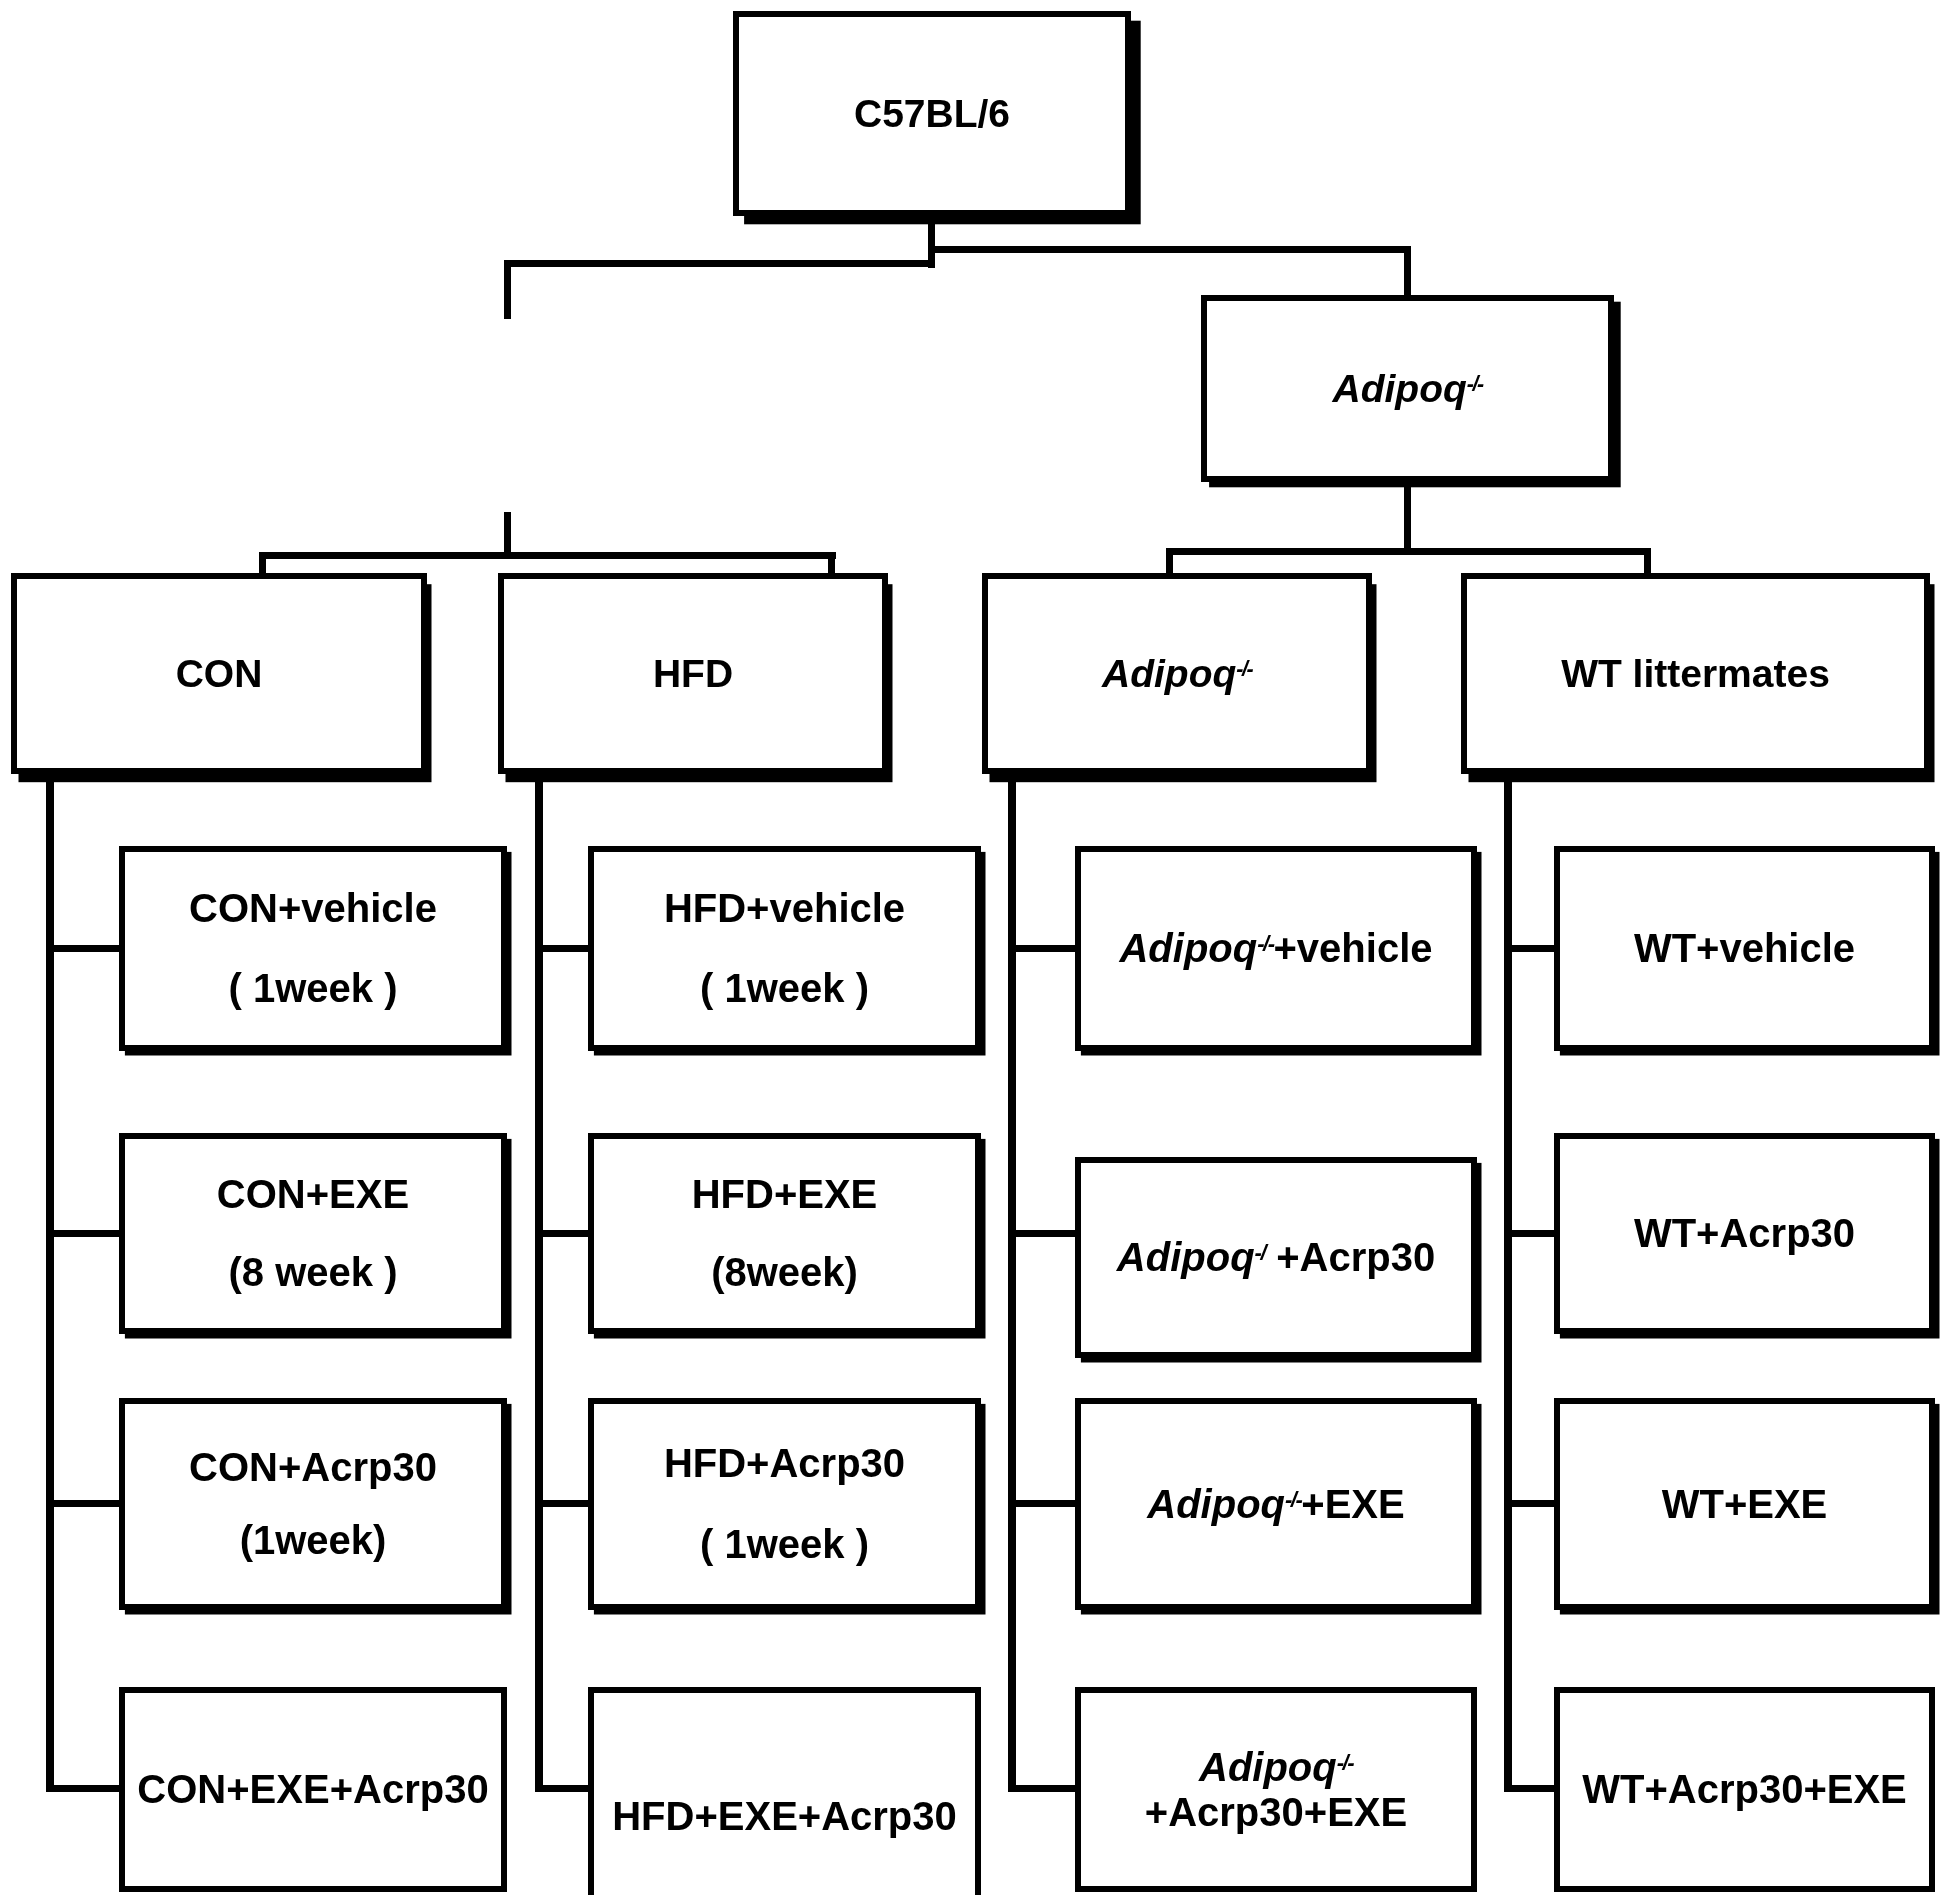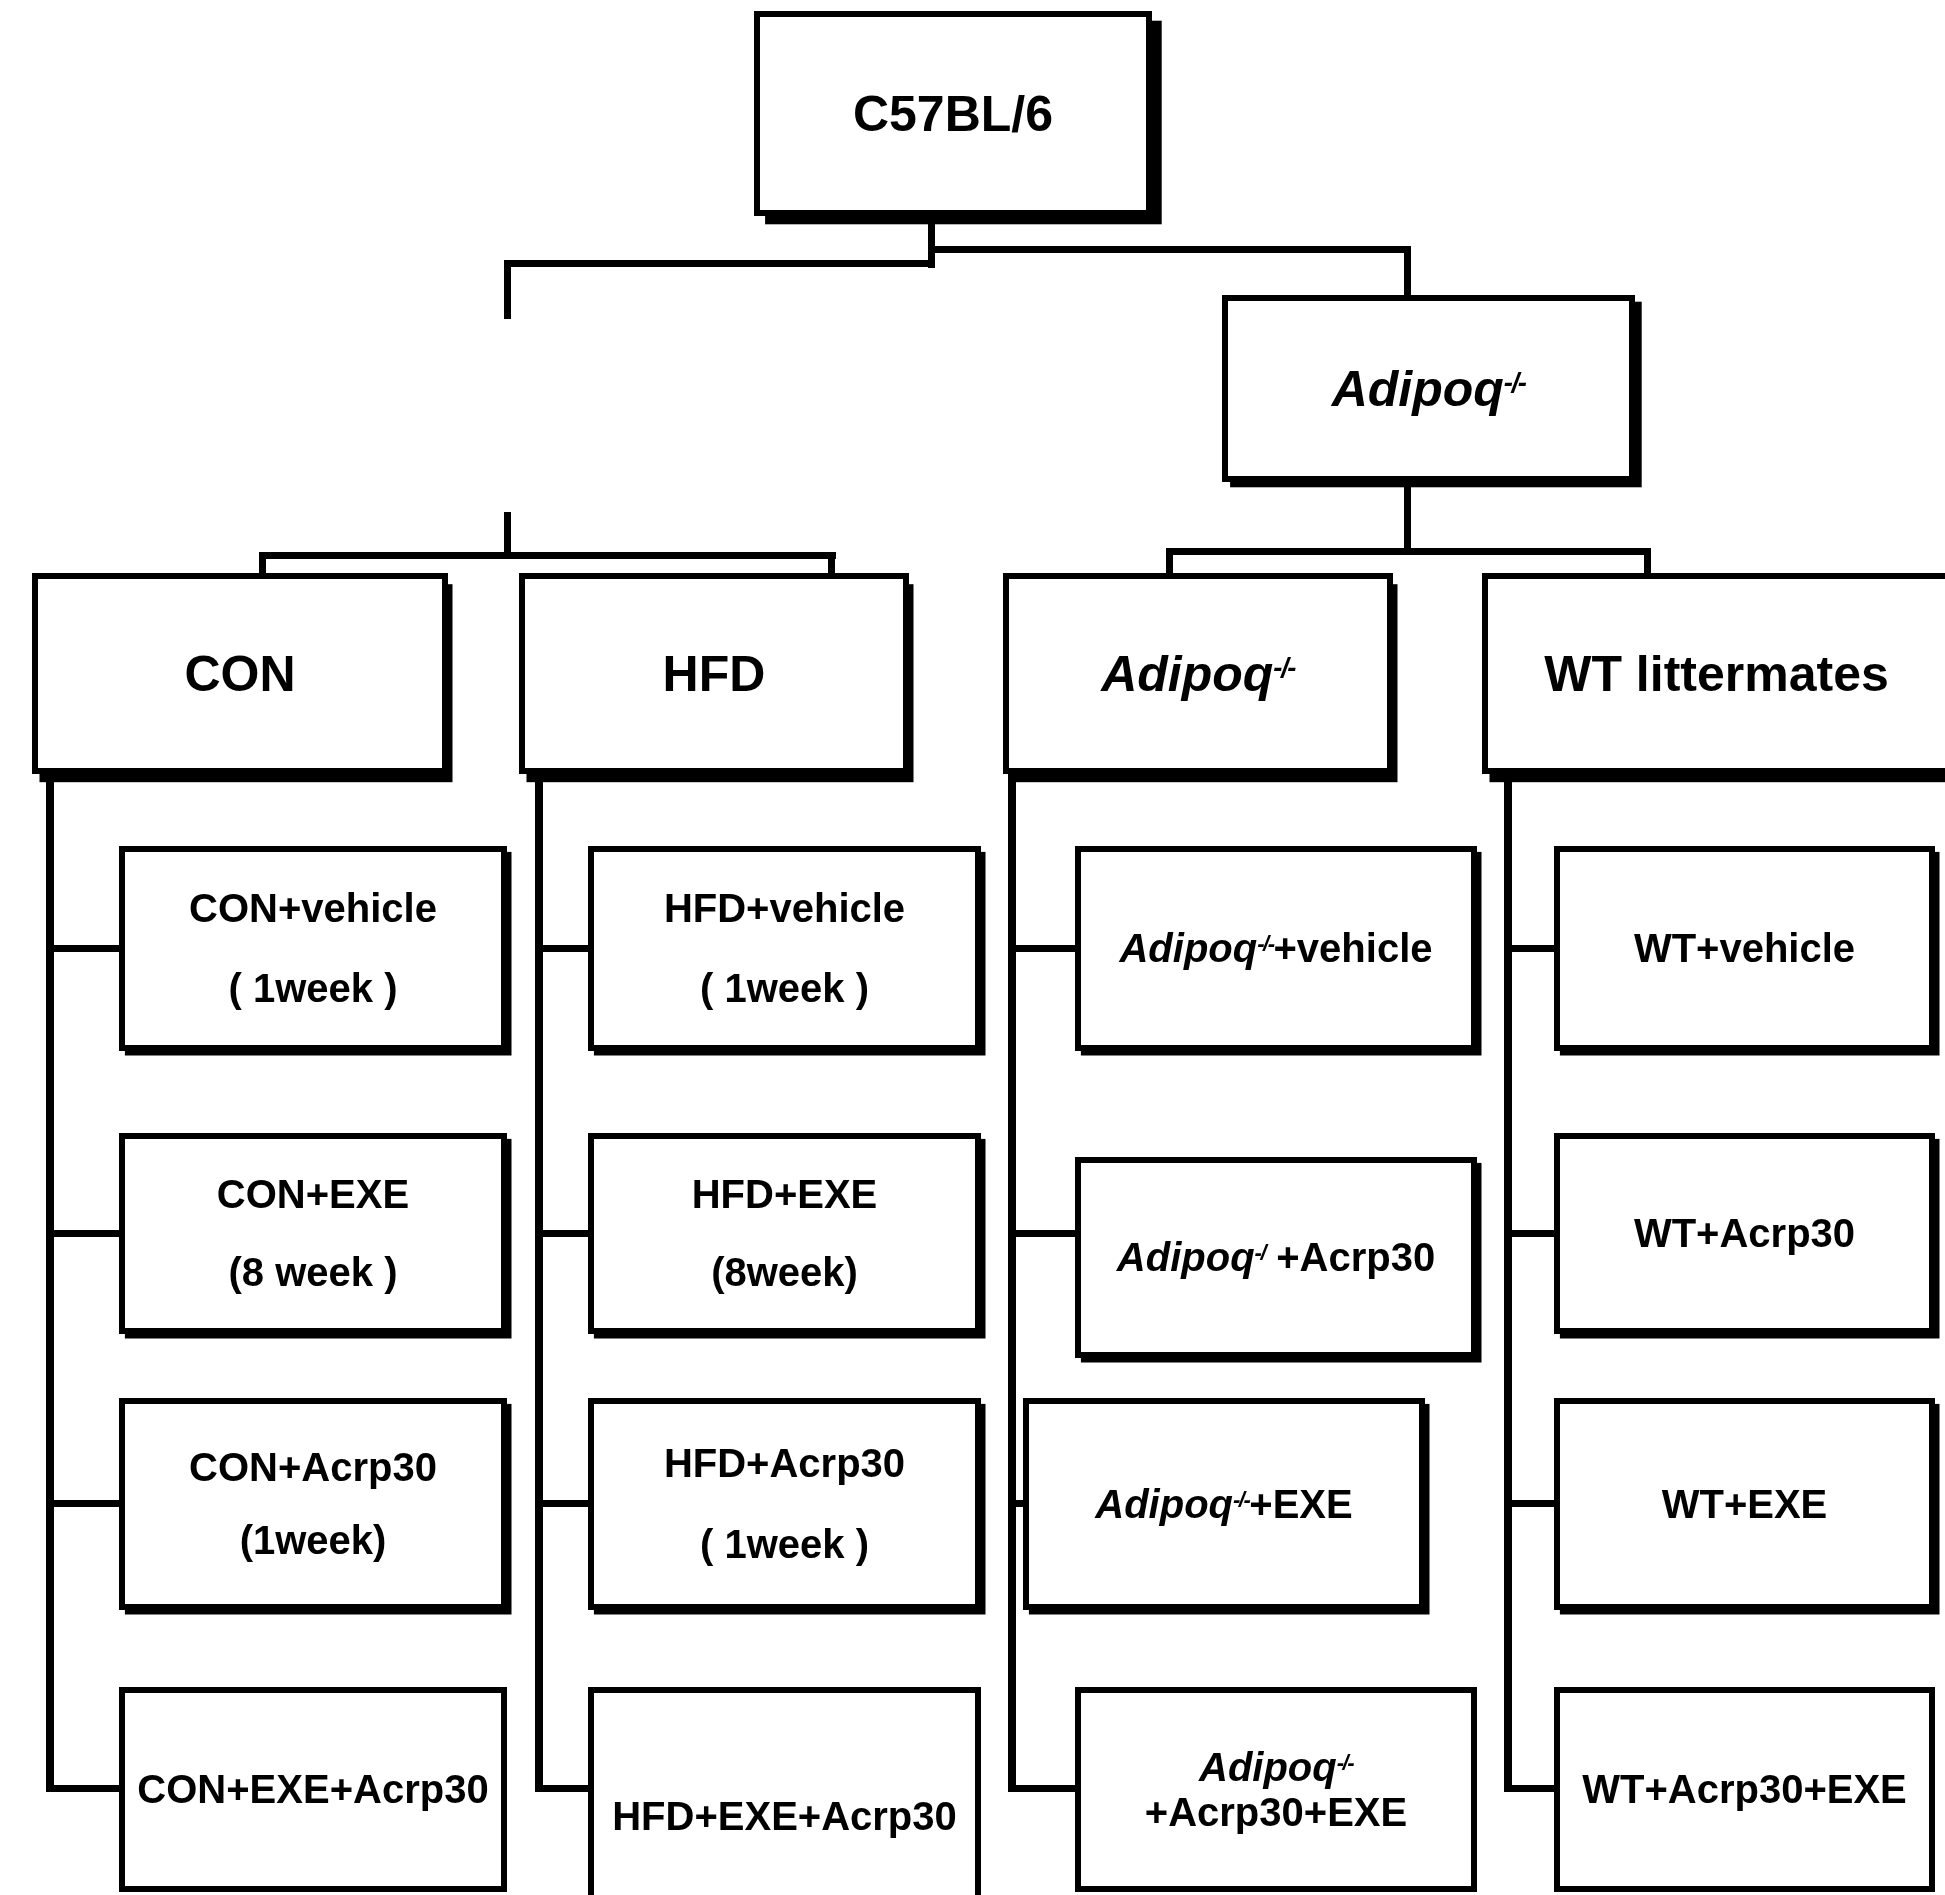--- a/index.html
+++ b/index.html
@@ -26,21 +26,21 @@
     display: flex;
     flex-direction: column;
     align-items: center;
     justify-content: center;
     text-align: center;
     font-weight: bold;
     color: #000000;
     z-index: 2;
   }
   .box.spread { justify-content: space-evenly; }
-  .hdr  { font-size: 50px; margin-left: 21px; }
+  .hdr  { font-size: 39px; }
   .leaf { font-size: 40px; }
   .sh-root { box-shadow: 10.4px 9px 0 -0.7px #000; }
   .sh-l2   { box-shadow: 7.4px 6px 0 -0.7px #000; }
   .sh-l3   { box-shadow: 6px 9.7px 0 -1.5px #000; }
   .sh-leaf { box-shadow: 5.2px 5.2px 0 -0.7px #000; }
   .line { white-space: nowrap; }
   .line .it  { font-style: italic; }
   .line .sup {
     font-size: 0.55em;
     vertical-align: 0.5em;
@@ -150,21 +150,21 @@
   <div class="box leaf" style="left:588px; top:1687px; width:393px; height:259px;">
       <div class="line"><span>HFD+EXE+Acrp30</span></div>
     </div>
 
   <div class="box leaf sh-leaf" style="left:1075px; top:846px; width:402px; height:205px;">
       <div class="line"><span class="it">Adipoq</span><span class="it sup">-/-</span><span>+vehicle</span></div>
     </div>
   <div class="box leaf sh-leaf" style="left:1075px; top:1133px; width:402px; height:201px;margin-top:24px;">
       <div class="line"><span class="it">Adipoq</span><span class="it sup">-/</span><span> +Acrp30</span></div>
     </div>
-  <div class="box leaf sh-leaf" style="left:1023px; top:1398px; width:402px; height:212px;text-align:center;">
+  <div class="box leaf sh-leaf" style="left:1075px; top:1398px; width:402px; height:212px;text-align:center;">
       <div class="line"><span class="it">Adipoq</span><span class="it sup">-/-</span><span>+EXE</span></div>
     </div>
   <div class="box leaf" style="left:1075px; top:1687px; width:402px; height:205px;">
       <div class="line"><span class="it">Adipoq</span><span class="it sup">-/-</span></div>
       <div class="line"><span>+Acrp30+EXE</span></div>
     </div>
 
   <div class="box leaf sh-leaf" style="left:1554px; top:846px; width:381px; height:205px;">
       <div class="line"><span>WT+vehicle</span></div>
     </div>

